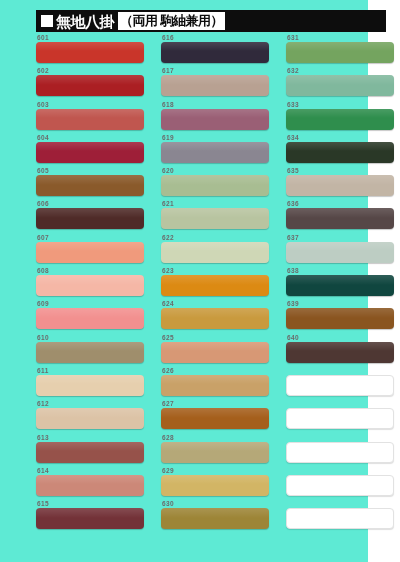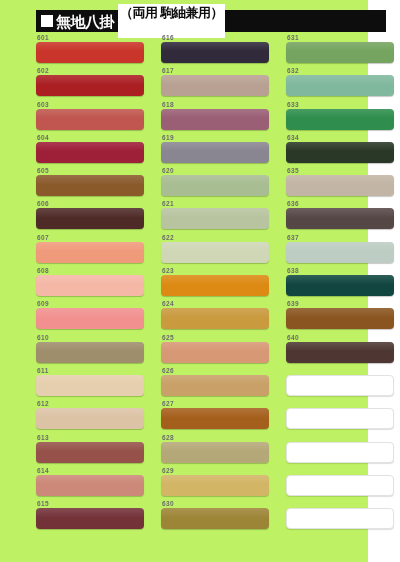--- a/index.html
+++ b/index.html
@@ -12,21 +12,21 @@
     background: #ffffff;
     font-family: "Liberation Sans", sans-serif;
     overflow: hidden;
     position: relative;
   }
 
   .page {
     position: relative;
     width: 368px;
     height: 562px;
-    background: #bef264;
+    background: #5eead4;
     box-sizing: border-box;
   }
 
   
   .header-bar {
     position: absolute;
     left: 36px;
     top: 10px;
     width: 350px;
     height: 22px;
@@ -54,21 +54,21 @@
     white-space: nowrap;
   }
   .header-sub {
     color: #0d0d0d;
     background: #ffffff;
     font-size: 13px;
     font-weight: bold;
     letter-spacing: -0.5px;
     line-height: 16px;
     margin-left: 4px;
-    padding: 1px 2px 17px 2px;
+    padding: 1px 2px 1px 2px;
     white-space: nowrap;
   }
 
   
   .columns {
     position: absolute;
     left: 0;
     top: 34px;
     width: 400px;
     height: 495px;

